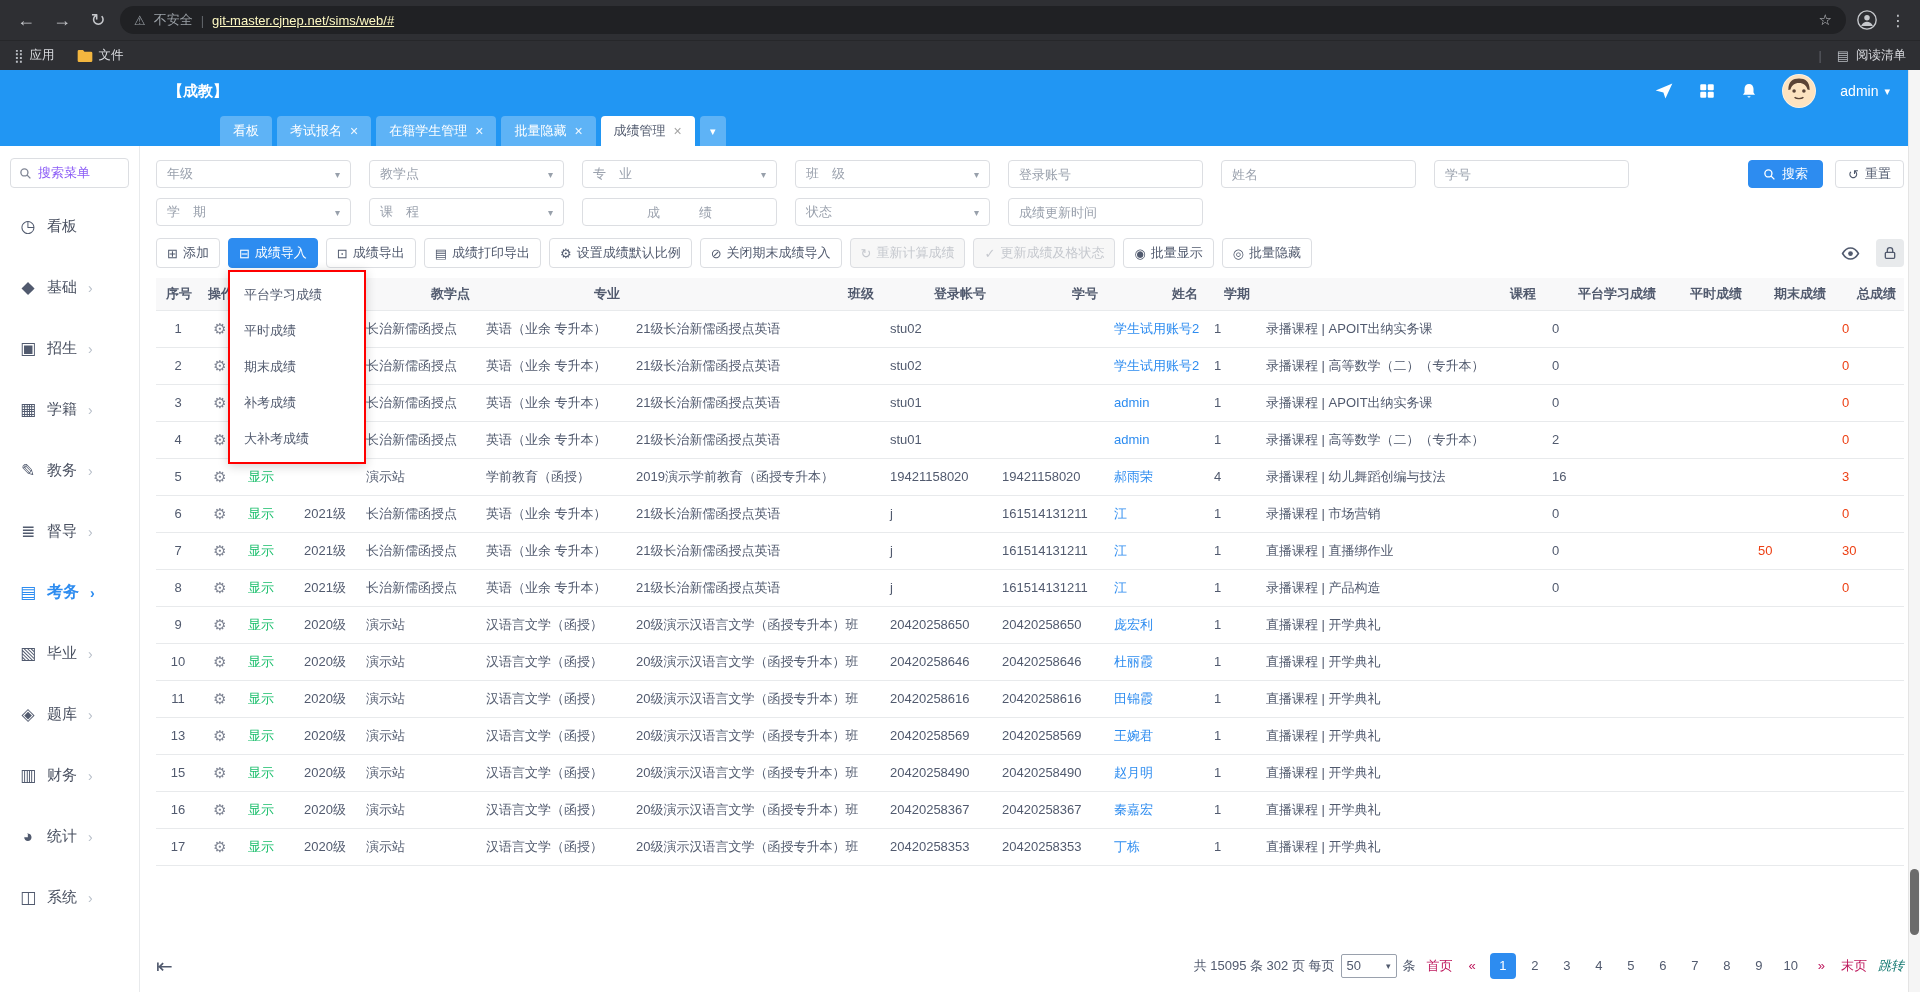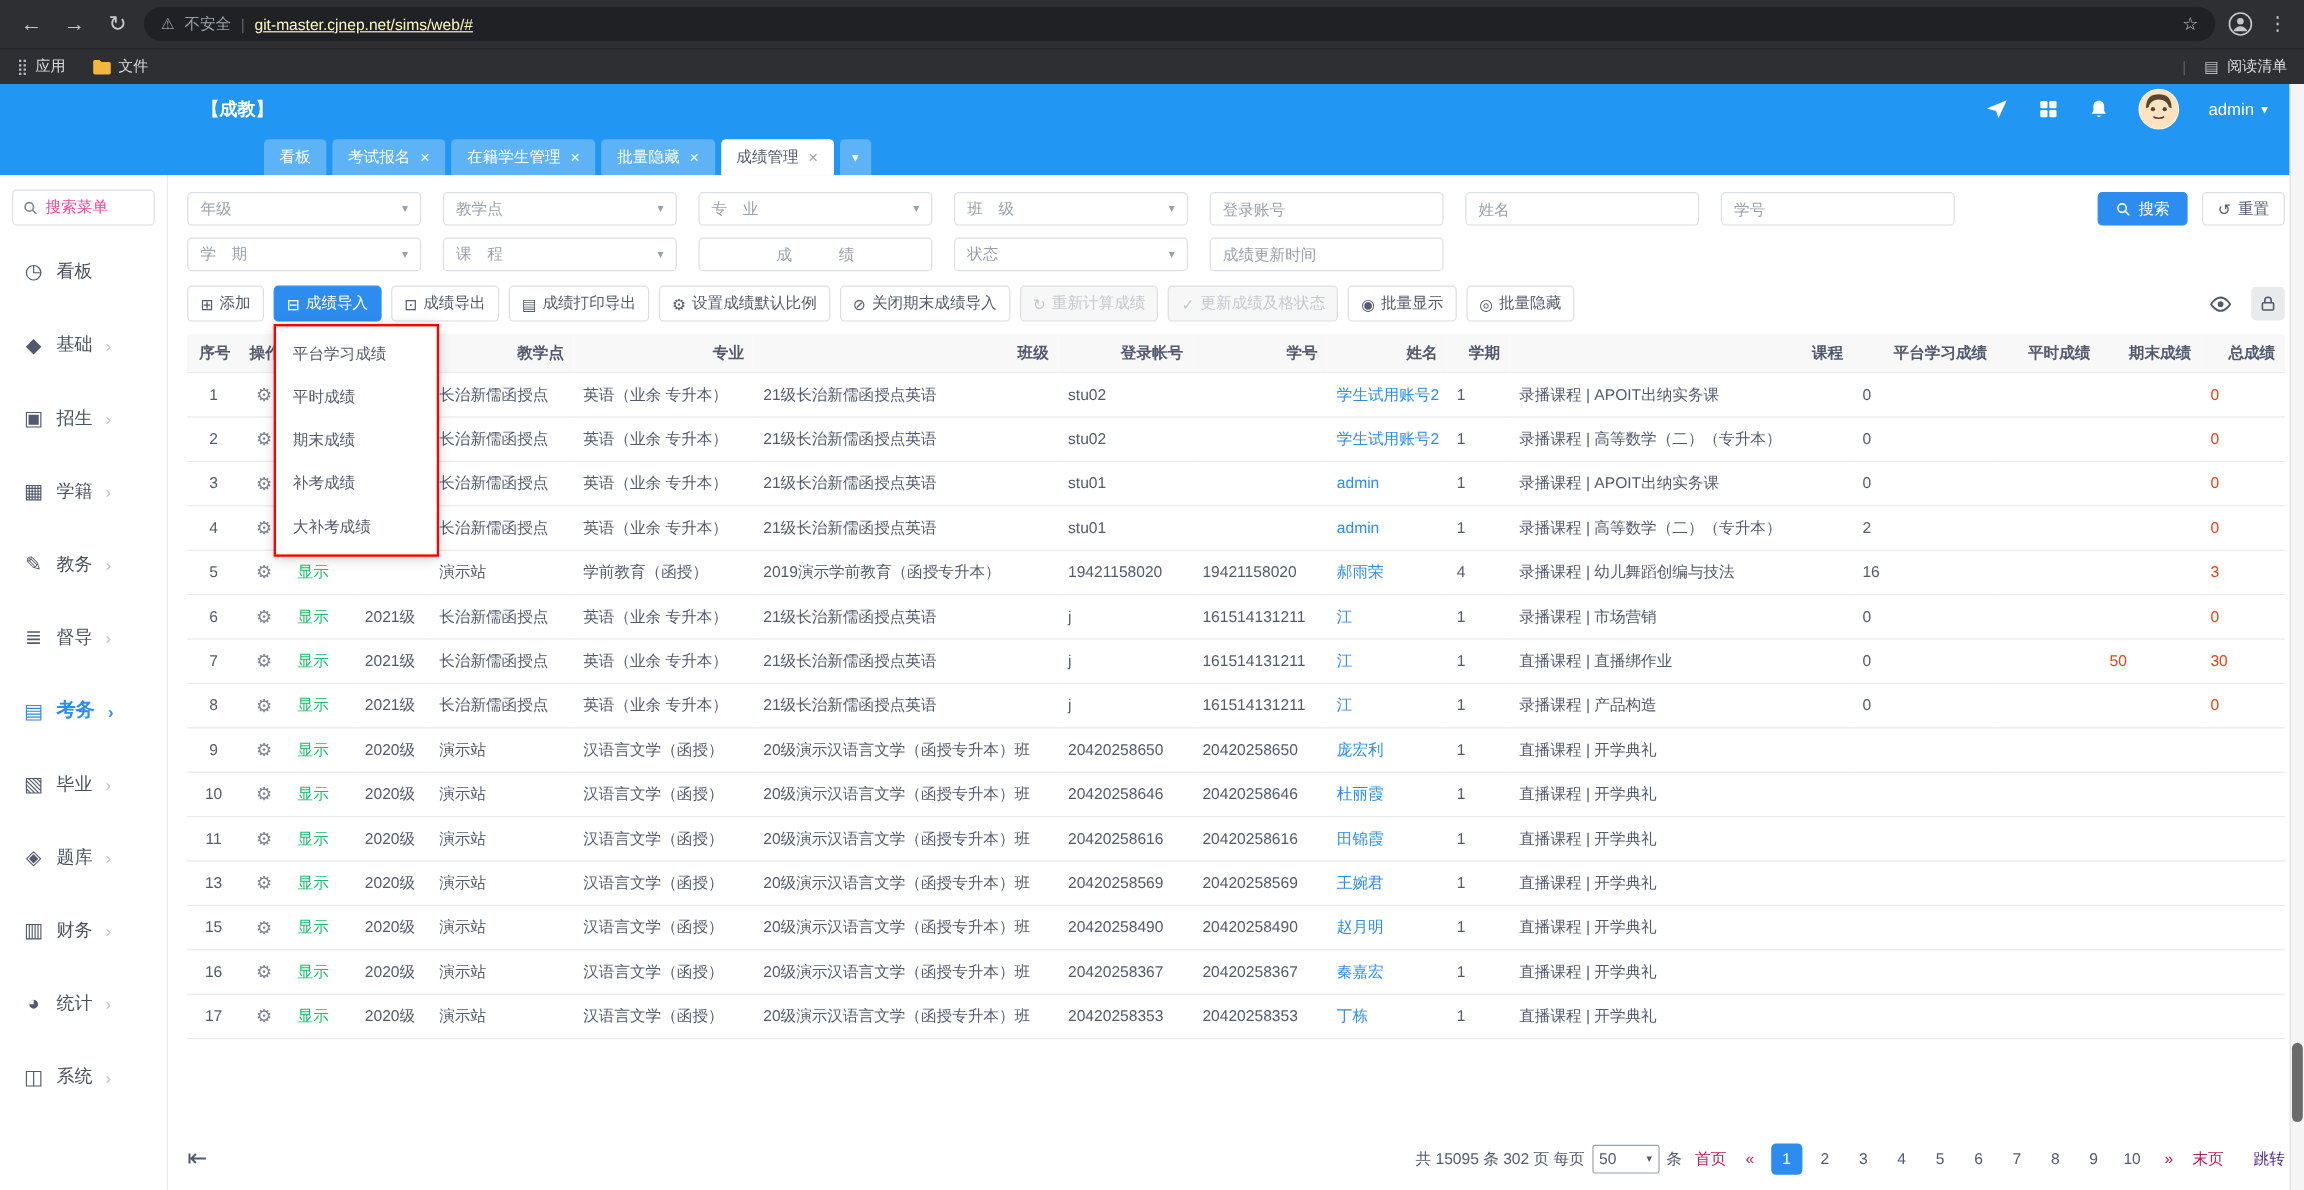--- a/index.html
+++ b/index.html
@@ -36,21 +36,21 @@
   .tabs{display:flex;align-items:flex-end;}
   .tab{height:30px;background:rgba(255,255,255,.28);color:#fff;border-radius:4px 4px 0 0;padding:0 13px;display:flex;align-items:center;gap:8px;margin-right:5px;font-size:13px;cursor:pointer;white-space:nowrap;}
   .tab.active{background:#fff;color:#515a6e;}
   .tab-close{font-size:14px;opacity:.9;cursor:pointer;}
   .tab.active .tab-close{color:#999;}
   .tab-caret{height:30px;width:26px;background:rgba(255,255,255,.28);border-radius:4px 4px 0 0;display:flex;align-items:center;justify-content:center;color:#fff;font-size:11px;cursor:pointer;}
 
   
   .body-wrap{position:absolute;top:146px;left:0;right:0;bottom:0;display:flex;}
   .sidebar{width:140px;flex:none;background:#fff;border-right:1px solid #e8eaec;box-sizing:border-box;}
-  .side-search{margin:12px 10px 8px;height:28px;border:1px solid #dcdee2;border-radius:4px;display:flex;align-items:center;padding:0 8px;gap:6px;color:#ec4899;font-size:13px;cursor:text;}
+  .side-search{margin:12px 10px 8px;height:28px;border:1px solid #dcdee2;border-radius:4px;display:flex;align-items:center;padding:0 8px;gap:6px;color:#8b5cf6;font-size:13px;cursor:text;}
   .side-menu{margin-top:2px;}
   .side-item{height:61px;display:flex;align-items:center;padding-left:18px;gap:9px;color:#495060;font-size:15px;cursor:pointer;}
   .side-icon{font-size:17px;width:20px;text-align:center;color:#515a6e;}
   .side-arrow{color:#b8bfc9;font-size:14px;margin-left:2px;}
   .side-item.active{color:#2d8cf0;font-weight:bold;font-size:16px;}
   .side-item.active .side-icon,.side-item.active .side-arrow{color:#2d8cf0;}
   .main{flex:1;position:relative;background:#fff;overflow:hidden;}
 
   
   .filters{padding:14px 16px 0;}
@@ -100,21 +100,21 @@
   .pagination{position:absolute;left:0;right:0;bottom:0;height:53px;background:#fff;display:flex;align-items:center;padding:0 16px;box-sizing:border-box;}
   .collapse{font-size:20px;color:#515a6e;cursor:pointer;}
   .pg-right{margin-left:auto;display:flex;align-items:center;gap:6px;}
   .pg-text{color:#515a6e;}
   .pg-size{border:1px solid #9aa1ad;border-radius:2px;height:22px;min-width:44px;display:inline-flex;align-items:center;justify-content:space-between;padding:0 5px;background:#fff;cursor:pointer;gap:4px;}
   .pg-caret{font-size:9px;color:#515a6e;}
   .pg-link{margin:15px 5px;color:#be185d;cursor:pointer;}
   .pg-pages{display:inline-flex;align-items:center;}
   .pg-num{min-width:26px;height:26px;line-height:26px;text-align:center;margin:0 3px;border-radius:4px;color:#515a6e;cursor:pointer;}
   .pg-num.active{background:#2d8cf0;color:#fff;}
-  .pg-jump{margin-left:14px;color:#4c1d95;cursor:pointer;}
+  .pg-jump{color:#0f766e;cursor:pointer;font-style:italic;}
 
   
   .scrollbar{position:absolute;top:70px;right:0;bottom:0;width:12px;background:#f5f5f5;border-left:1px solid #e4e4e4;box-sizing:border-box;}
   .sb-thumb{position:absolute;right:1px;width:9px;top:799px;height:66px;background:#6b6b6b;border-radius:5px;cursor:pointer;}
 </style>
 </head>
 <body>
 
 <div class="screen">
 

